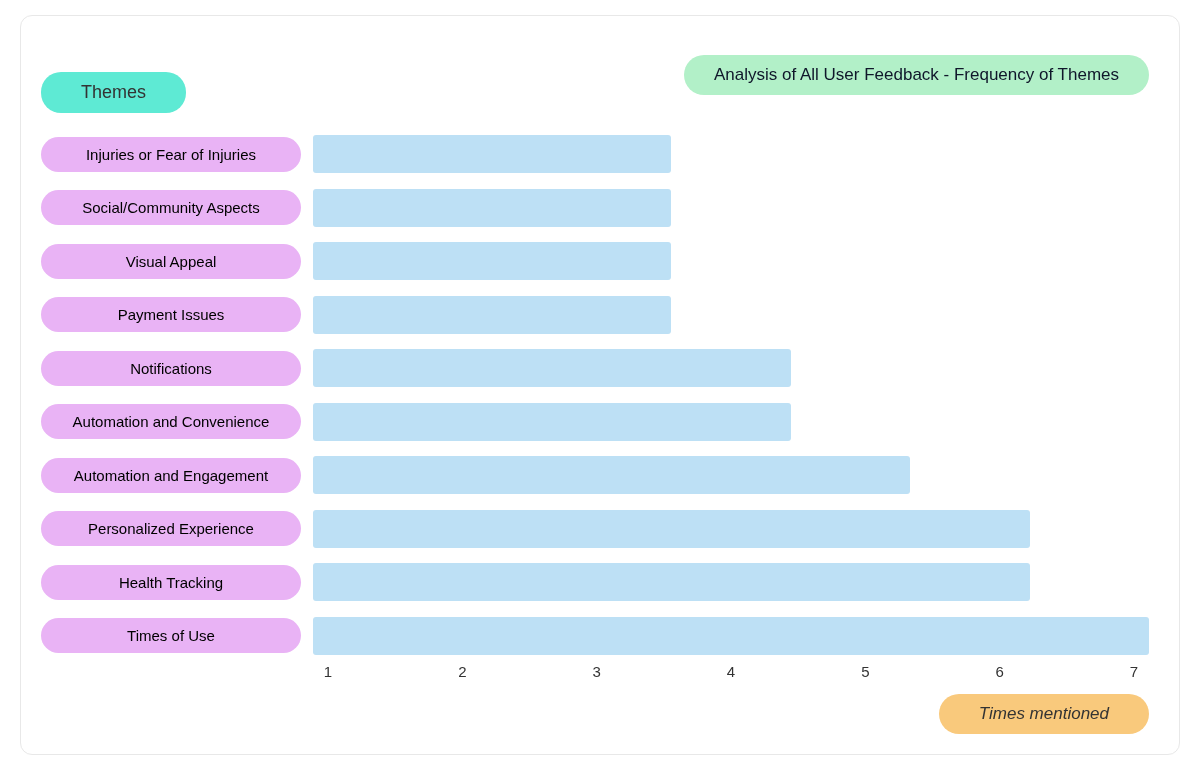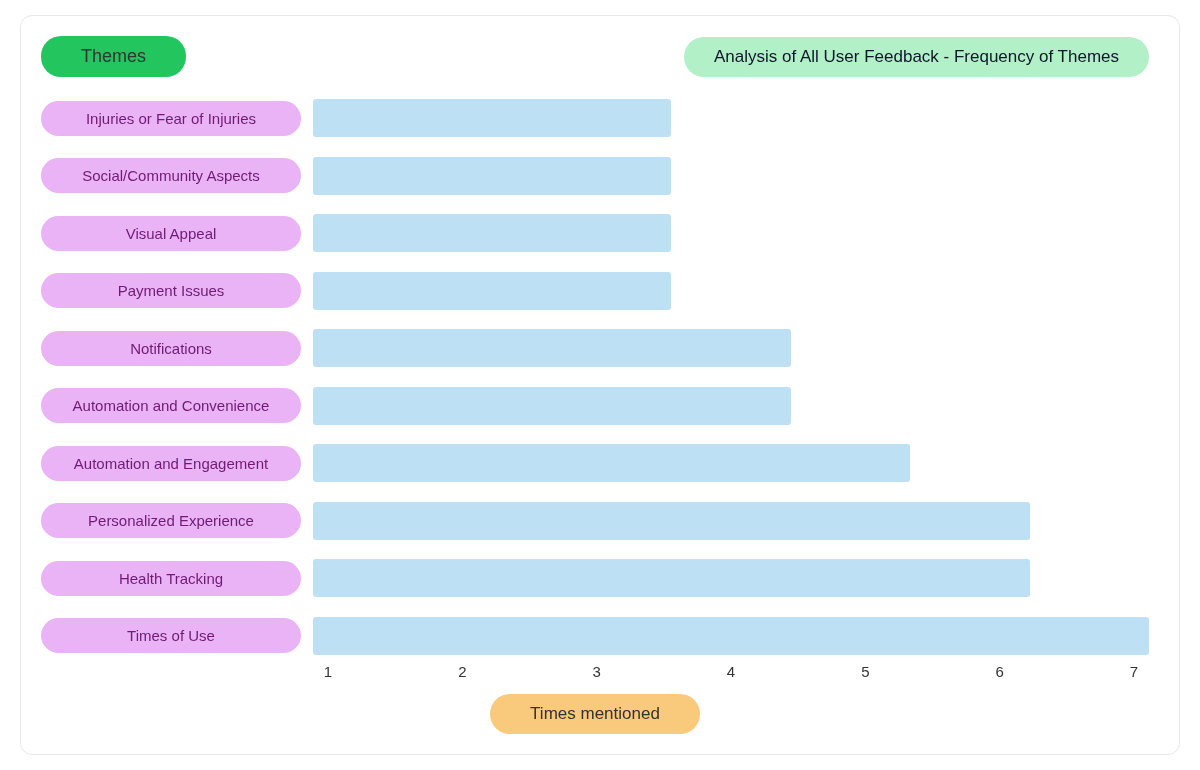--- a/index.html
+++ b/index.html
@@ -24,26 +24,27 @@
       display: flex;
       flex-direction: column;
     }
     .header-row {
       display: flex;
       align-items: center;
       justify-content: space-between;
       margin-bottom: 18px;
     }
     .themes-label {
-      background: #22c55e;
+      background: #5eead4;
       border-radius: 20px;
       padding: 10px 40px;
       font-size: 18px;
       font-weight: 500;
       color: #333;
+      margin-top: 36px;
     }
     .title-label {
       background: #b2f0c8;
       border-radius: 20px;
       padding: 10px 30px;
       font-size: 17px;
       font-weight: 400;
       color: #0f172a;
     }
     .chart-body {
@@ -59,21 +60,21 @@
       height: 46px;
     }
     .theme-pill {
       background: #e9b3f5;
       border-radius: 20px;
       min-width: 260px;
       max-width: 260px;
       text-align: center;
       padding: 9px 14px;
       font-size: 15px;
-      color: #701a75;
+      color: #000000;
       font-weight: 400;
       flex-shrink: 0;
     }
     .bar-area {
       flex: 1;
       height: 38px;
       position: relative;
     }
     .bar {
       height: 38px;
@@ -96,22 +97,23 @@
       padding: 0 0 0 0;
     }
     .axis-label {
       font-size: 15px;
       color: #333;
       text-align: center;
       width: 30px;
     }
     .footer-row {
       display: flex;
-      justify-content: center;
+      justify-content: flex-end;
       margin-top: 14px;
+      font-style: italic;
     }
     .times-label {
       background: #f9c97c;
       border-radius: 20px;
       padding: 10px 40px;
       font-size: 17px;
       color: #333;
     }
   </style>
 </head>

